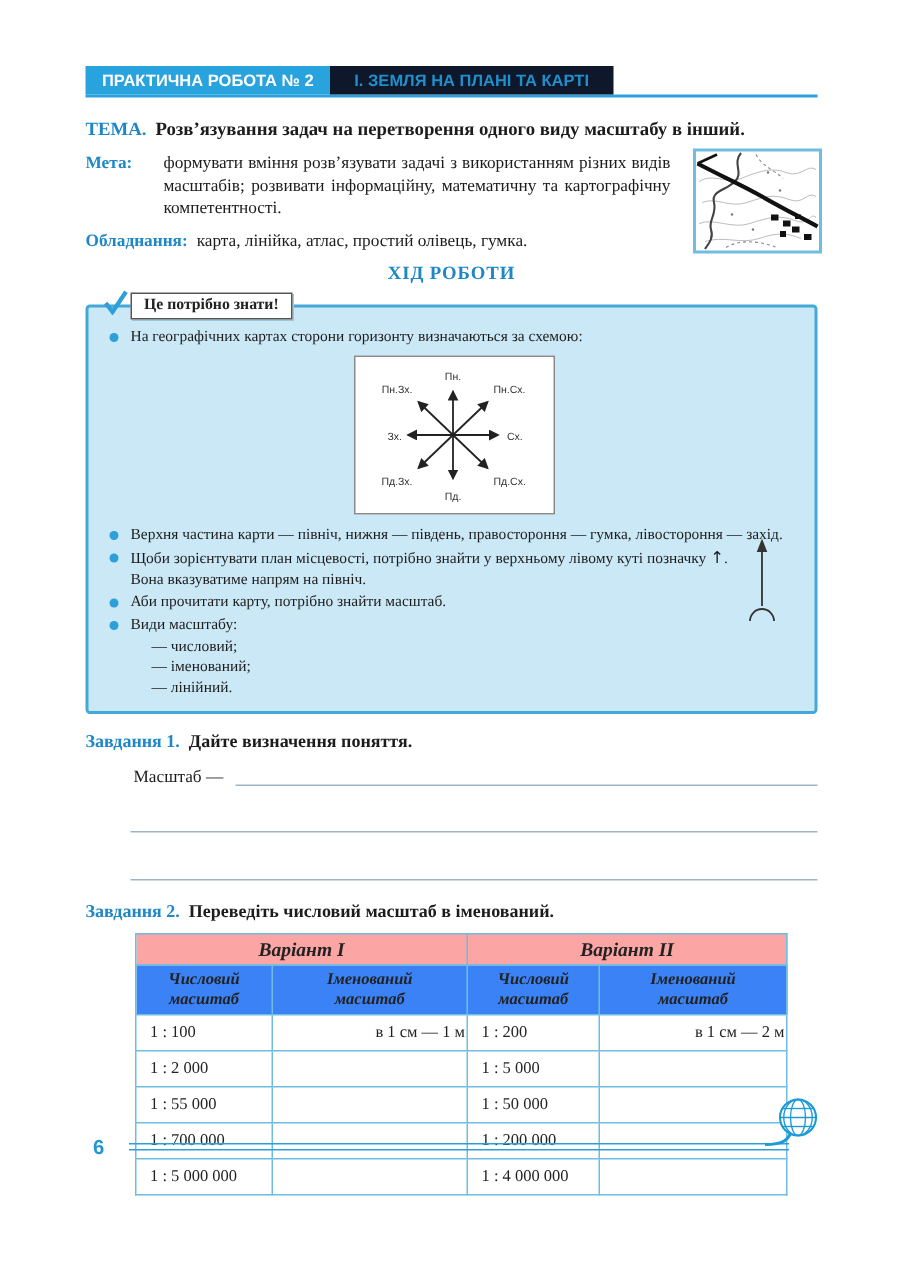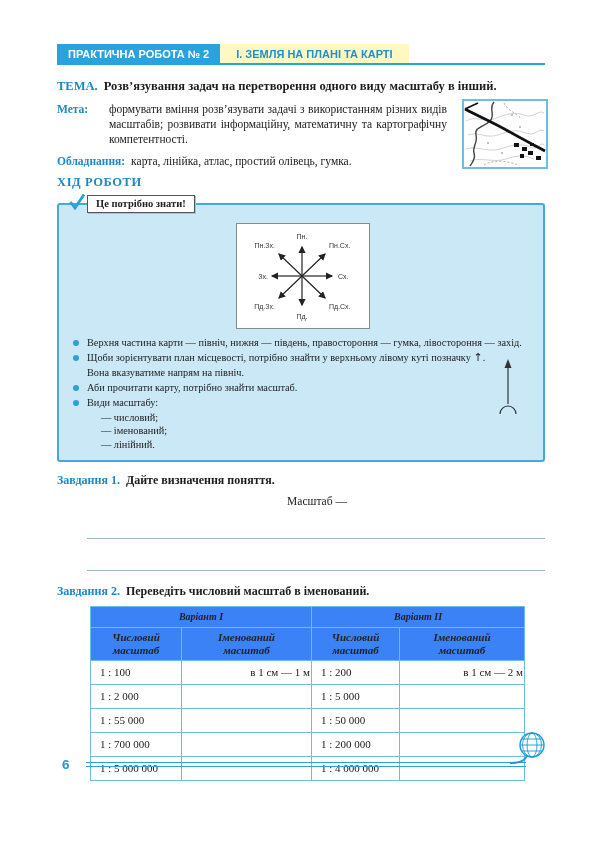--- a/index.html
+++ b/index.html
@@ -4,65 +4,65 @@
 <style>
   html,body{margin:0;padding:0;background:#fff;}
   .page{position:relative;width:600px;height:849px;background:#fff;overflow:hidden;
         font-family:"Liberation Serif",serif;color:#1c1c1c;}
   .content{padding:44px 55px 0 57px;}
 
   
   .header-bar{display:flex;border-bottom:2px solid #29A3DE;
               font-family:"Liberation Sans",sans-serif;font-weight:bold;font-size:11px;}
   .hdr-left{background:#29A3DE;color:#fff;padding:4px 11px 3px;white-space:nowrap;}
-  .hdr-right{background:#fef9c3;color:#1E90CC;padding:4px 16px 3px;white-space:nowrap;}
+  .hdr-right{background:#0f172a;color:#1E90CC;padding:4px 16px 3px;white-space:nowrap;}
 
   
   .tema-row{margin-top:14px;font-size:12.5px;}
   .lbl-blue{color:#1E87C6;font-weight:bold;margin-right:6px;}
   .tema-text{font-weight:bold;}
 
   
   .meta-wrap{position:relative;margin-top:8px;}
   .map-frame{position:absolute;top:-3px;right:-3px;width:86px;height:70px;
              border:2px solid #6FBEE2;background:#fff;box-sizing:border-box;}
   .meta-row{display:flex;margin-right:98px;font-size:11.5px;line-height:1.3;text-align:justify;}
   .meta-label{flex:0 0 46px;}
   .equip-row{margin-top:8px;font-size:11.5px;}
 
-  .procedure-title{color:#1E87C6;font-weight:bold;font-size:12.5px;
+  .procedure-title{text-align:center;color:#1E87C6;font-weight:bold;font-size:12.5px;
                    margin-top:8px;letter-spacing:.6px;}
 
   
   .know-box{position:relative;margin-top:13px;border:2px solid #44A8D8;border-radius:3px;
             background:#CBE8F6;padding:13px 8px 8px 12px;font-size:10.3px;line-height:1.36;}
   .know-label{position:absolute;top:-10px;left:28px;background:#fff;border:1px solid #555;
               padding:1px 8px;font-weight:bold;font-size:10.5px;color:#222;box-shadow:1px 1px 0 #9fc7da;}
   .know-check{position:absolute;top:-12px;left:10px;}
   .bullet-row{display:flex;margin-bottom:1px;}
   .bullet-dot{flex:0 0 6px;height:6px;border-radius:50%;background:#2E9FD9;margin:4px 8px 0 2px;}
   .compass-frame{width:132px;height:104px;background:#fff;border:1px solid #8a8a8a;
                  margin:5px auto 7px;}
   .dash-list{margin-left:30px;line-height:1.32;}
   .north-arrow{position:absolute;right:22px;top:152px;}
   .inline-arrow{font-family:"DejaVu Sans",sans-serif;font-size:11px;}
 
   
   .task-head{font-size:12px;margin-top:11px;}
   .task-title{font-weight:bold;}
-  .term-row{display:flex;margin:7px 0 0 32px;font-size:11.5px;align-items:center;flex-direction:column;}
+  .term-row{display:flex;margin:7px 0 0 32px;font-size:11.5px;align-items:flex-end;}
   .term-row .wline{flex:1;border-bottom:1px solid #9db7c6;margin-left:8px;height:14px;}
   .wline-full{border-bottom:1px solid #9db7c6;height:16px;margin-left:30px;}
 
   
   .scale-table{border-collapse:collapse;margin:7px 0 0 33px;width:434px;table-layout:fixed;
                font-size:11px;color:#222;}
   .scale-table th,.scale-table td{border:1px solid #6FBEE2;}
   .scale-table th{font-weight:bold;font-style:italic;}
-  th.variant{height:18px;background:#3b82f6;font-size:10px;}
+  th.variant{height:18px;background:#fca5a5;font-size:13px;}
   th.colhead{background:#3b82f6;height:30px;line-height:1.15;}
   th.colhead span{display:inline-block;max-width:72px;}
   .scale-table td{height:21px;padding-left:9px;}
   .scale-table td.named{text-align:right;padding-left:0;}
 
   
   .footer{position:absolute;left:0;right:0;top:750px;height:60px;}
   .pagenum{position:absolute;left:62px;top:7px;color:#2196D3;
            font-family:"Liberation Sans",sans-serif;font-weight:bold;font-size:13.5px;}
   .dbl-line{position:absolute;left:86px;right:74px;top:12px;height:3px;
@@ -128,20 +128,24 @@
     <div class="procedure-title">ХІД РОБОТИ</div>
 
     <div class="know-box">
       <span class="know-check">
         <svg width="17" height="17" viewBox="0 0 17 17">
             <polyline points="1.5,9 6,15 15,1.5" stroke="#2E9FD9" stroke-width="2.8" fill="none"></polyline>
           </svg>
       </span>
       <div class="know-label">Це потрібно знати!</div>
 
+      <div class="bullet-row">
+        <span class="bullet-dot"></span>
+        <span>На географічних картах сторони горизонту визначаються за схемою:</span>
+      </div>
 
       <div class="compass-frame">
         <svg width="130" height="102" viewBox="0 0 130 102">
           <defs>
             <marker id="ah" markerWidth="7" markerHeight="7" refX="5" refY="3" orient="auto">
               <path d="M0,0 L6,3 L0,6 z" fill="#222"></path>
             </marker>
           </defs>
           <g stroke="#222" stroke-width="1.2" marker-end="url(#ah)">
             <line x1="65" y1="52" x2="65" y2="23"></line>

